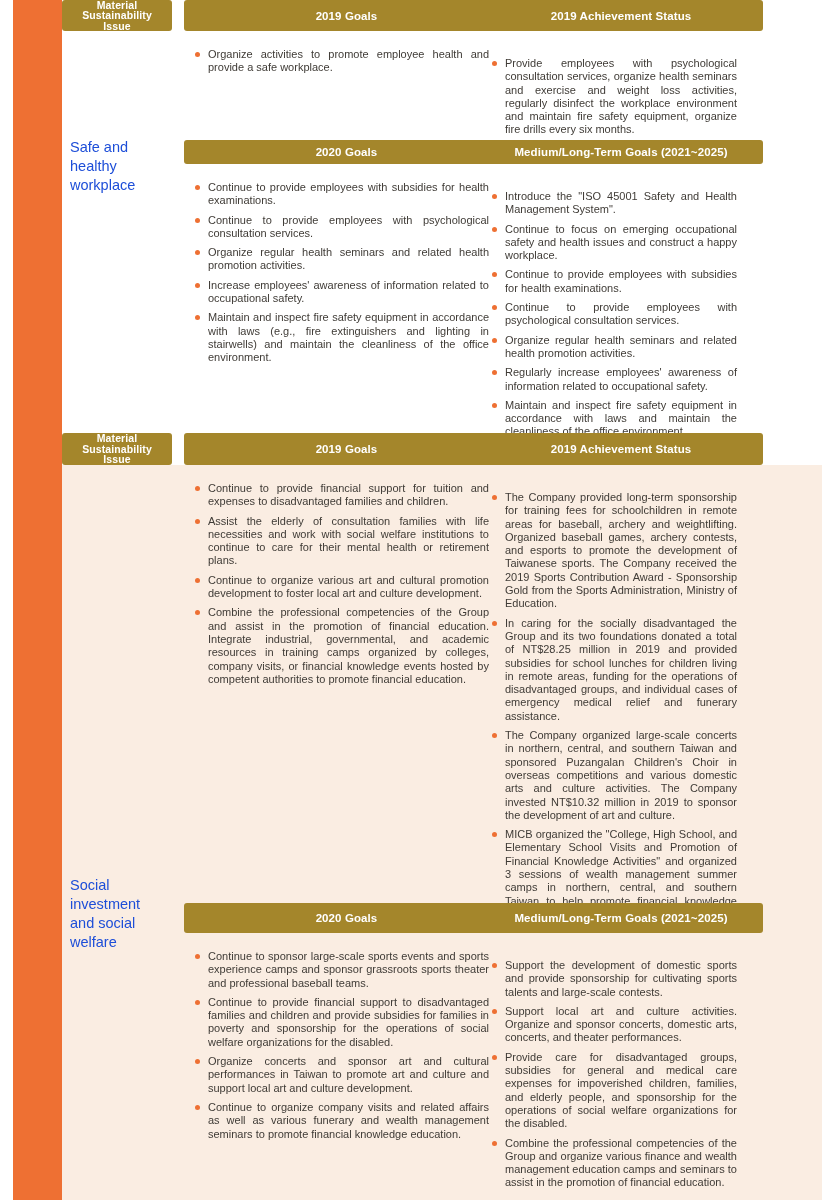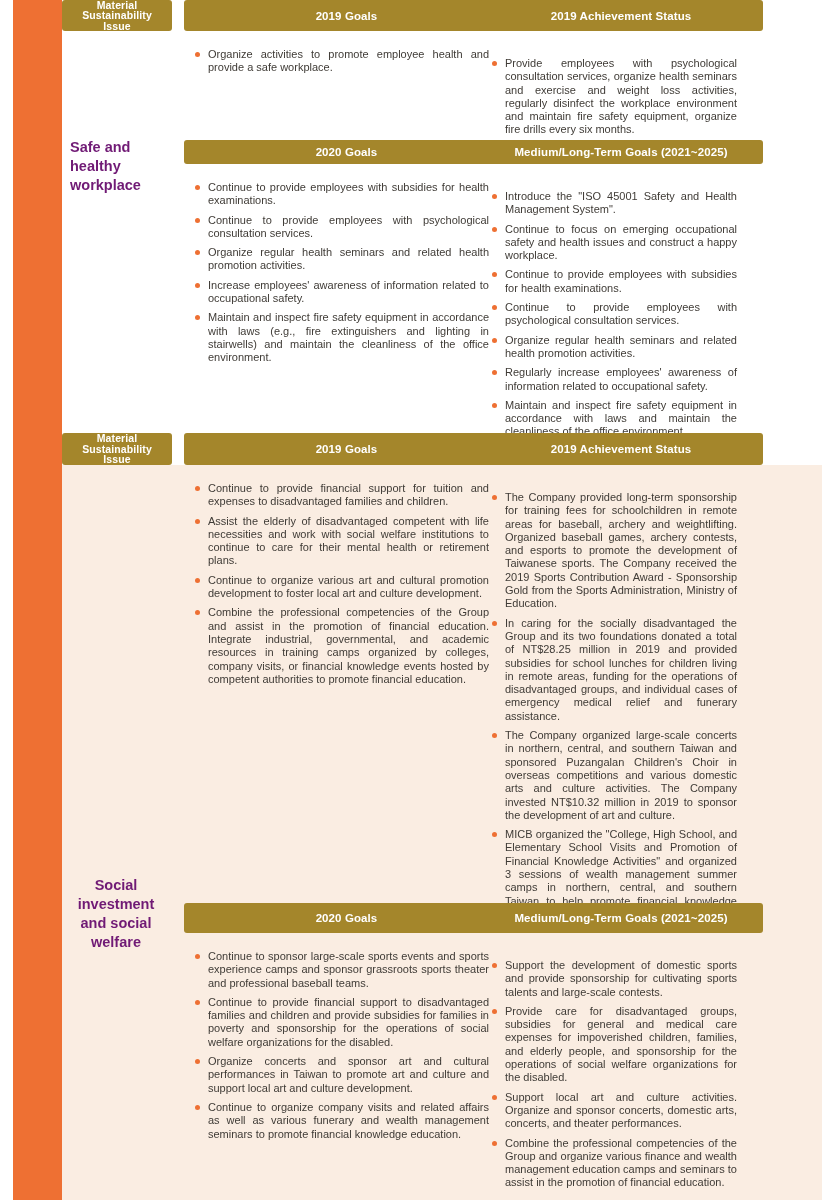--- a/index.html
+++ b/index.html
@@ -30,21 +30,21 @@
     position:relative; padding-left:14px; margin:0 0 6px 0;
     font-size:11px; line-height:13.3px; color:#3F3B36; text-align:justify;
   }
   ul.bullets li::before {
     content:""; position:absolute; left:1px; top:4px;
     width:5px; height:5px; border-radius:50%; background:#EE7033;
   }
 
   .issue-label {
     position:absolute; left:70px; width:92px;
-    color:#701a75; font-weight:bold; font-size:14.5px; line-height:19px;
+    color:#1d4ed8; font-weight:normal; font-size:14.5px; line-height:19px;
   }
 </style>
 </head>
 <body>
 
 <div class="page">
 
   <div class="orange-bar"></div>
   <div class="peach-bg"></div>
 
@@ -97,49 +97,49 @@
     <span>Material</span>
     <span>Sustainability</span>
     <span>Issue</span>
   </div>
   <div class="hdr c1" style="top:433px; height:32px;">2019 Goals</div>
   <div class="hdr c2" style="top:433px; height:32px;">2019 Achievement Status</div>
 
   <div class="col-content c1" style="top:465px;">
     <ul class="bullets">
         <li>Continue to provide financial support for tuition and expenses to disadvantaged families and children.</li>
-        <li>Assist the elderly of disadvantaged competent with life necessities and work with social welfare institutions to continue to care for their mental health or retirement plans.</li>
+        <li>Assist the elderly of consultation families with life necessities and work with social welfare institutions to continue to care for their mental health or retirement plans.</li>
         <li>Continue to organize various art and cultural promotion development to foster local art and culture development.</li>
         <li>Combine the professional competencies of the Group and assist in the promotion of financial education. Integrate industrial, governmental, and academic resources in training camps organized by colleges, company visits, or financial knowledge events hosted by competent authorities to promote financial education.</li>
       </ul>
   </div>
   <div class="col-content c2" style="top:465px;">
     <ul class="bullets">
         <li>The Company provided long-term sponsorship for training fees for schoolchildren in remote areas for baseball, archery and weightlifting. Organized baseball games, archery contests, and esports to promote the development of Taiwanese sports. The Company received the 2019 Sports Contribution Award - Sponsorship Gold from the Sports Administration, Ministry of Education.</li>
         <li>In caring for the socially disadvantaged the Group and its two foundations donated a total of NT$28.25 million in 2019 and provided subsidies for school lunches for children living in remote areas, funding for the operations of disadvantaged groups, and individual cases of emergency medical relief and funerary assistance.</li>
         <li>The Company organized large-scale concerts in northern, central, and southern Taiwan and sponsored Puzangalan Children's Choir in overseas competitions and various domestic arts and culture activities. The Company invested NT$10.32 million in 2019 to sponsor the development of art and culture.</li>
         <li>MICB organized the "College, High School, and Elementary School Visits and Promotion of Financial Knowledge Activities" and organized 3 sessions of wealth management summer camps in northern, central, and southern Taiwan to help promote financial knowledge education.</li>
       </ul>
   </div>
 
-  <div class="issue-label" style="top:876px;text-align:center;">Social investment and social welfare</div>
+  <div class="issue-label" style="top:876px;">Social investment and social welfare</div>
 
   <div class="hdr c1" style="top:903px; height:30px;">2020 Goals</div>
   <div class="hdr c2" style="top:903px; height:30px;">Medium/Long-Term Goals (2021~2025)</div>
 
   <div class="col-content c1" style="top:933px;">
     <ul class="bullets">
         <li>Continue to sponsor large-scale sports events and sports experience camps and sponsor grassroots sports theater and professional baseball teams.</li>
         <li>Continue to provide financial support to disadvantaged families and children and provide subsidies for families in poverty and sponsorship for the operations of social welfare organizations for the disabled.</li>
         <li>Organize concerts and sponsor art and cultural performances in Taiwan to promote art and culture and support local art and culture development.</li>
         <li>Continue to organize company visits and related affairs as well as various funerary and wealth management seminars to promote financial knowledge education.</li>
       </ul>
   </div>
   <div class="col-content c2" style="top:933px;">
     <ul class="bullets">
         <li>Support the development of domestic sports and provide sponsorship for cultivating sports talents and large-scale contests.</li>
+        <li>Support local art and culture activities. Organize and sponsor concerts, domestic arts, concerts, and theater performances.</li>
         <li>Provide care for disadvantaged groups, subsidies for general and medical care expenses for impoverished children, families, and elderly people, and sponsorship for the operations of social welfare organizations for the disabled.</li>
-        <li>Support local art and culture activities. Organize and sponsor concerts, domestic arts, concerts, and theater performances.</li>
         <li>Combine the professional competencies of the Group and organize various finance and wealth management education camps and seminars to assist in the promotion of financial education.</li>
       </ul>
   </div>
 
 </div>
 
 </body></html>

